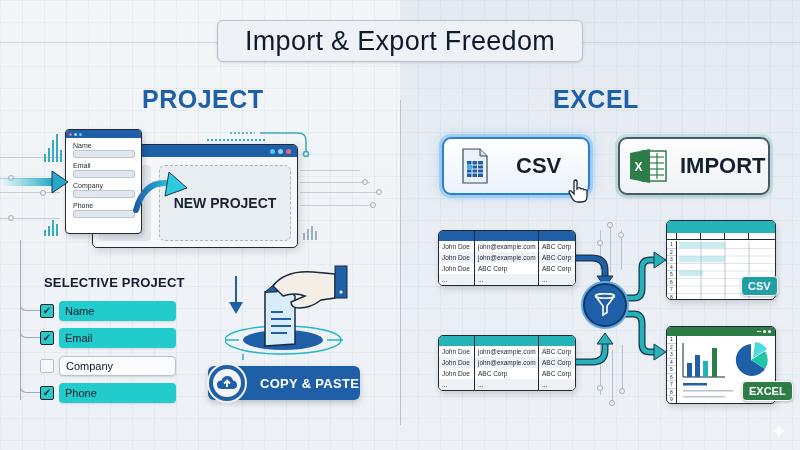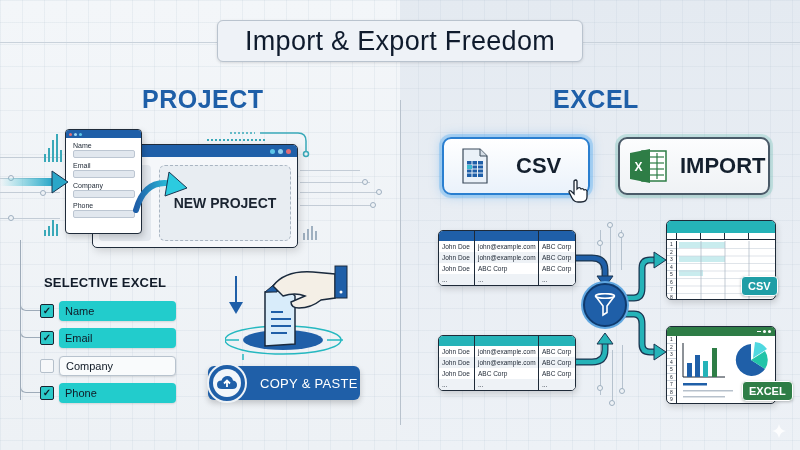--- a/index.html
+++ b/index.html
@@ -36,21 +36,21 @@
 .sel-tree{position:absolute;left:20px;top:240px;width:20px;height:160px;border-left:1.5px solid #9eabb9}
 .sel-branch{position:absolute;left:20px;height:10px;width:20px;border-bottom:1.5px solid #9eabb9;border-left:1.5px solid #9eabb9;border-bottom-left-radius:6px}
 .chk{position:absolute;left:40px;width:14px;height:14px;border:1.5px solid #1a2431;border-radius:2px;background:#2cc9c9;display:flex;align-items:center;justify-content:center;color:#0e1a26;font-size:10px;font-weight:bold;line-height:1}
 .chk.off{background:#f6f8fa;border-color:#b5c0cb}
 .pill{position:absolute;left:59px;width:117px;height:20px;border-radius:4px;background:#22cccc;display:flex;align-items:center;padding-left:6px;font-size:11px;color:#101a26;box-shadow:0 1px 2px rgba(0,0,0,.12)}
 .pill.off{background:#f9fbfc;border:1px solid #b8c3ce}
 
 .cp-btn{position:absolute;left:208px;top:366px;width:152px;height:34px;background:#1f5fa8;border-radius:6px;box-shadow:0 3px 6px rgba(0,0,0,.2);display:flex;align-items:center}
 .cp-circle{position:absolute;left:-1px;top:-3px;width:40px;height:40px;border-radius:50%;background:#1f5fa8;border:2px solid #eef2f6;display:flex;align-items:center;justify-content:center}
 .cp-inner{width:28px;height:28px;border-radius:50%;background:#f2f6fa;display:flex;align-items:center;justify-content:center}
-.cp-btn .label{position:absolute;left:52px;font-size:13px;font-weight:normal;color:#fff;letter-spacing:.3px}
+.cp-btn .label{position:absolute;left:52px;font-size:13px;font-weight:bold;color:#fff;letter-spacing:.3px}
 
 .exp-btn{position:absolute;height:58px;border-radius:9px;display:flex;align-items:center;background:linear-gradient(180deg,#ffffff,#eaf2fb)}
 .csv-btn{left:442px;top:137px;width:148px;border:2px solid #2a7fd0;box-shadow:0 0 0 3px rgba(90,175,240,.35),0 0 12px rgba(70,160,240,.5)}
 .xl-btn{left:618px;top:137px;width:152px;border:2px solid #4a5a68;box-shadow:0 0 0 3px rgba(120,200,190,.35),0 2px 5px rgba(0,0,0,.12);background:linear-gradient(180deg,#fcfdfe,#eff2f5)}
 .exp-btn .label{font-size:22px;font-weight:bold;color:#14202e}
 
 .dtable{position:absolute;left:438px;width:138px;border:1.5px solid #1e2a38;border-radius:5px;overflow:hidden;background:#fff;box-shadow:1px 3px 6px rgba(0,0,0,.15)}
 .dtable .hdr{height:10px;display:flex}
 .dtable .row{display:flex;height:11px;font-size:6.5px;color:#1a2431;align-items:center}
 .dtable .row:nth-child(odd){background:#eef2f6}
@@ -168,21 +168,21 @@
       <linearGradient id="gc" x1="0" x2="1">
         <stop offset="0" stop-color="#1f5fa8"></stop>
         <stop offset="1" stop-color="#2ccbe0"></stop>
       </linearGradient>
     </defs>
   <path d="M3 42 Q12 10 40 16" stroke="url(#gc)" stroke-width="6" fill="none" stroke-linecap="round"></path>
   <path d="M36 4 L54 20 L32 28 Z" fill="#2ccbe0" stroke="#1a3550" stroke-width="1"></path>
 </svg>
 
 <div class="sel-tree"></div>
-<div class="sel-title">SELECTIVE EXCEL</div>
+<div class="sel-title">SELECTIVE PROJECT</div>
 
 <div class="sel-branch" style="top:301px"></div>
 <div class="chk" style="top:304px">✓</div>
 <div class="pill" style="top:301px">Name</div>
 
 <div class="sel-branch" style="top:328px"></div>
 <div class="chk" style="top:331px">✓</div>
 <div class="pill" style="top:328px">Email</div>
 
 <div class="chk off" style="top:359px"></div>

